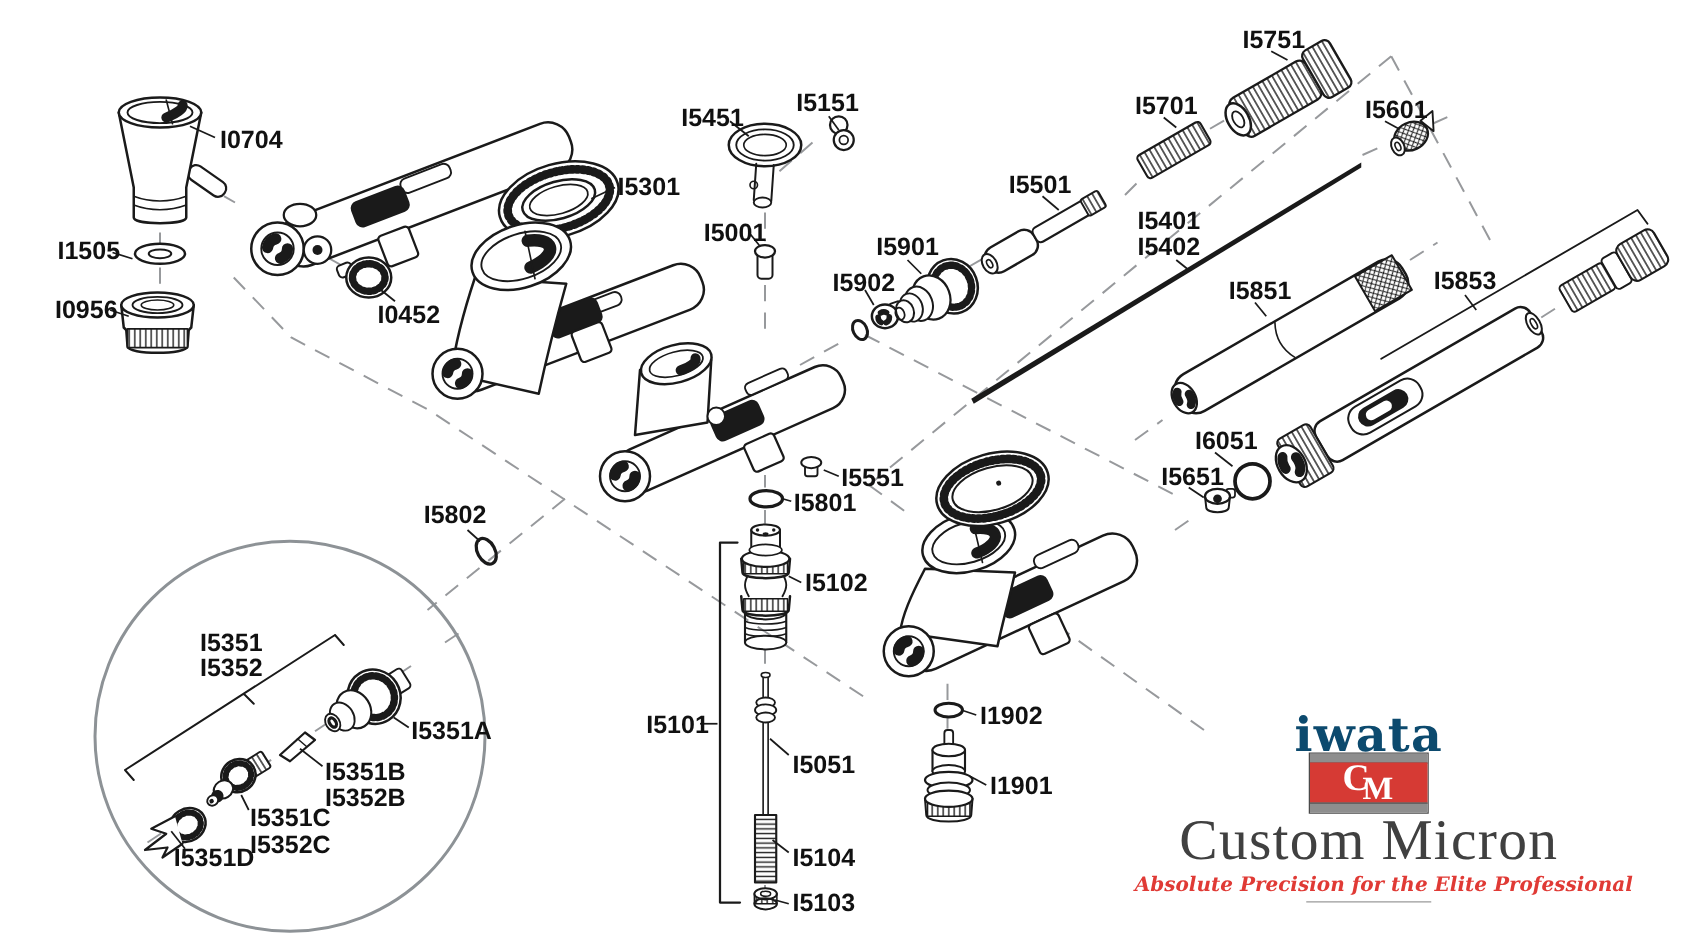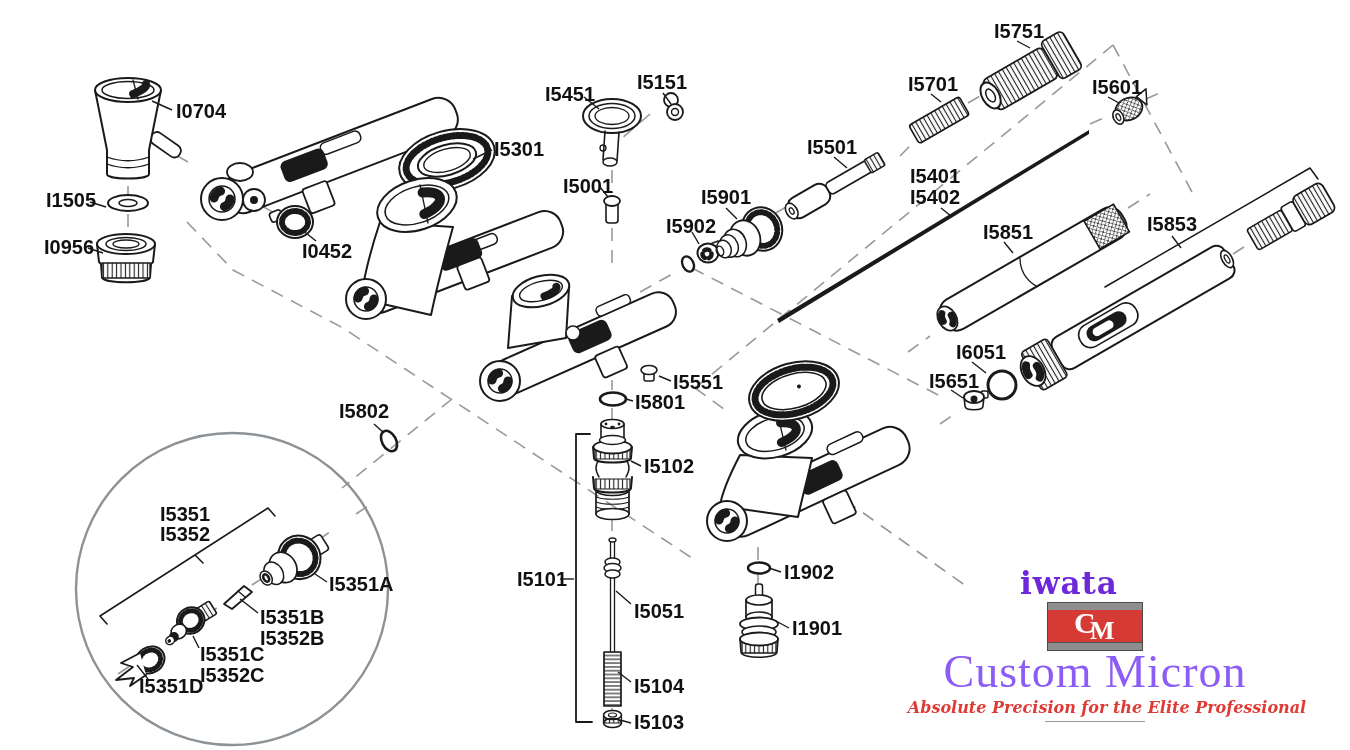--- a/index.html
+++ b/index.html
@@ -3,31 +3,31 @@
 <meta charset="utf-8">
 <style>
   html,body{margin:0;padding:0;background:#ffffff;}
   #stage{position:relative;width:1350px;height:750px;background:#ffffff;overflow:hidden;
          font-family:"Liberation Sans",sans-serif;}
   svg{position:absolute;left:0;top:0;}
   .part-label{font:bold 20px "Liberation Sans",sans-serif;fill:#111;}
   .leader{stroke:#1a1a1a;stroke-width:1.4;}
   
   #logo{position:absolute;left:855px;top:565px;width:480px;height:170px;}
-  #logo-iwata{position:absolute;left:165px;top:0;width:150px;text-align:left;
-      font-family:"DejaVu Serif",serif;font-weight:bold;font-size:31px;color:#6d28d9;letter-spacing:1px;}
+  #logo-iwata{position:absolute;left:165px;top:0;width:150px;text-align:center;
+      font-family:"DejaVu Serif",serif;font-weight:bold;font-size:38px;color:#0c4a6e;letter-spacing:1px;}
   #logo-cm-box{position:absolute;left:192px;top:37px;width:96px;height:49px;border:1px solid #4a4a4a;box-sizing:border-box;}
   .cm-bar{position:absolute;left:0;width:100%;height:7px;background:#8e8e8e;border-bottom:1px solid #555;}
   #cm-bar-top{top:0;}
   #cm-bar-bottom{bottom:0;border-top:1px solid #555;border-bottom:none;}
   #cm-red{position:absolute;left:0;top:7px;width:100%;height:33px;background:#d63a34;}
   #cm-c{position:absolute;left:26px;top:-4px;color:#fff;font-family:"Liberation Serif",serif;font-size:30px;font-weight:bold;}
   #cm-m{position:absolute;left:42px;top:6px;color:#fff;font-family:"Liberation Serif",serif;font-size:26px;font-weight:bold;}
   #logo-product{position:absolute;left:0;top:80px;width:480px;text-align:center;
-      font-family:"Liberation Serif",serif;font-size:46px;color:#8b5cf6;letter-spacing:1px;white-space:nowrap;}
+      font-family:"Liberation Serif",serif;font-size:46px;color:#404040;letter-spacing:1px;white-space:nowrap;}
   #logo-tagline{position:absolute;left:12px;top:133px;width:480px;text-align:center;
       font-family:"DejaVu Serif",serif;font-style:italic;font-weight:bold;font-size:16px;color:#e03a35;white-space:nowrap;}
   #logo-underline{position:absolute;left:190px;top:156px;width:100px;border-top:1px solid #9a9a9a;}
 </style>
 </head>
 <body>
 
 <div id="stage">
 <svg width="1350" height="750" viewBox="0 0 1350 750">
   <defs>

